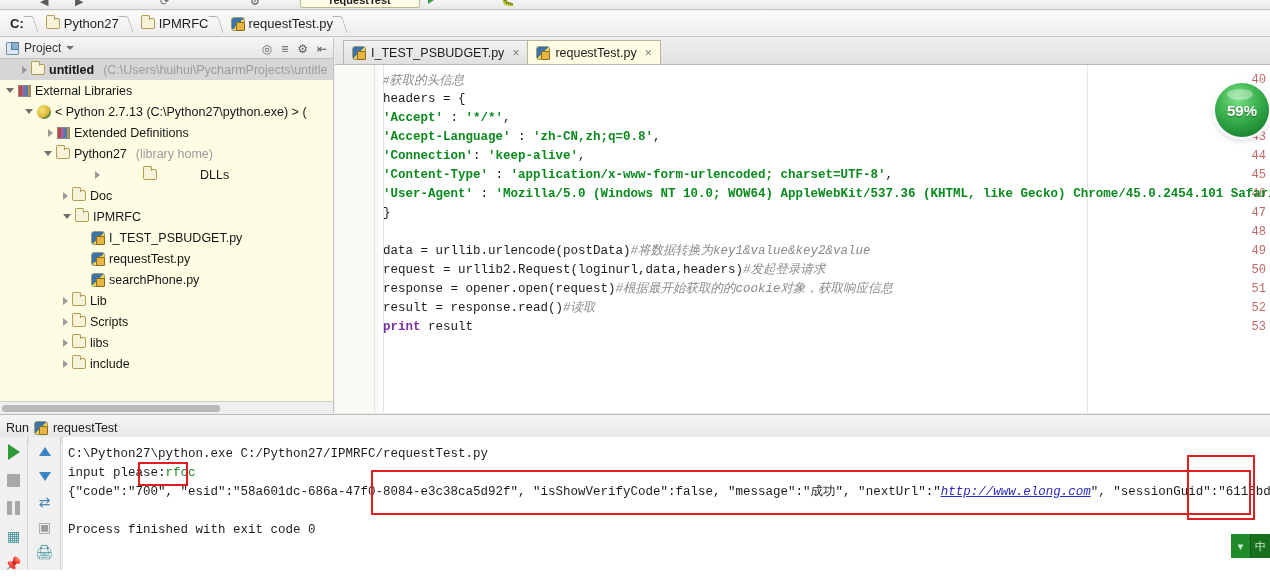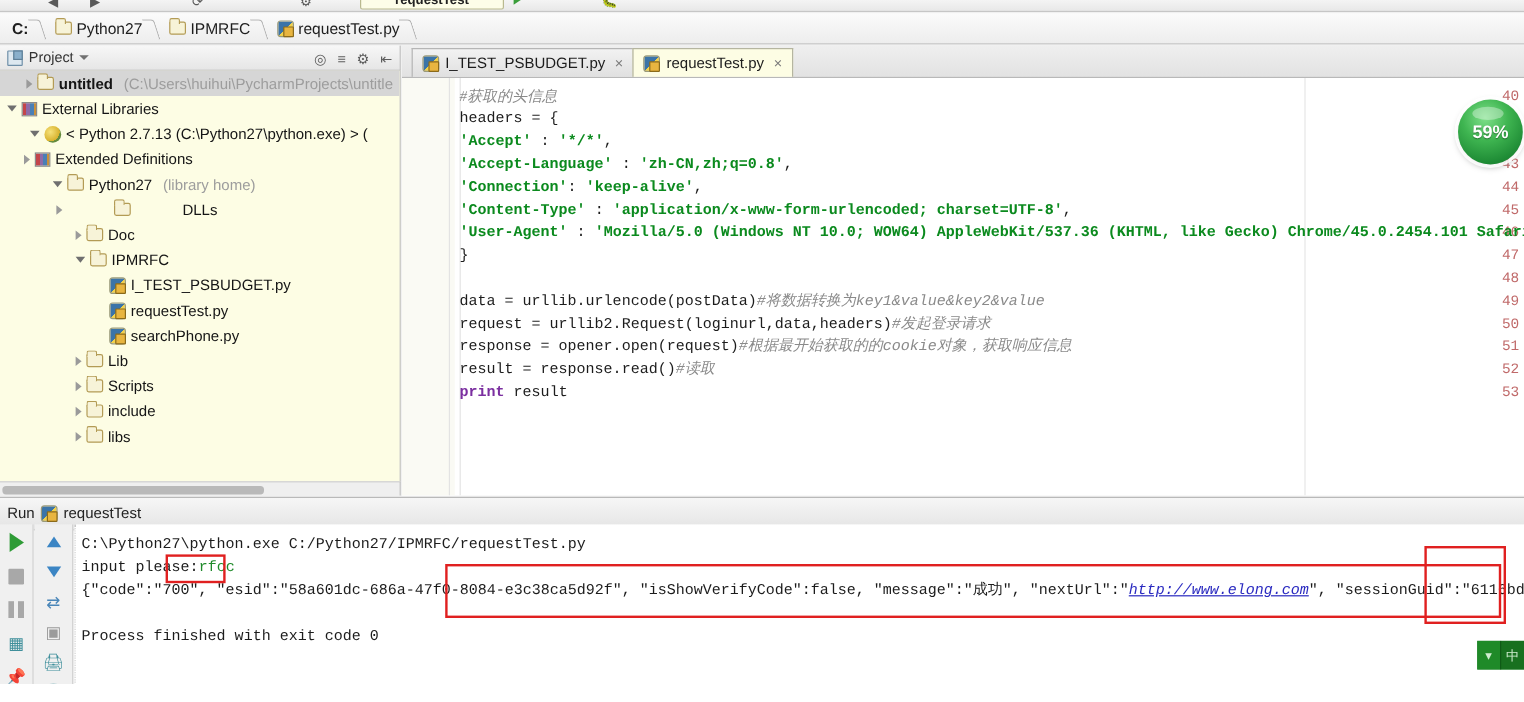--- a/index.html
+++ b/index.html
@@ -330,32 +330,32 @@
       <div class="trow" style="padding-left: 6px;">
         <span class="tw open"></span> 
         <span class="ico-lib"></span>
         <span class="tlabel">External Libraries</span>
       </div>
       <div class="trow" style="padding-left: 25px;">
         <span class="tw open"></span> 
         <span class="ico-pysnake"></span>
         <span class="tlabel">&lt; Python 2.7.13 (C:\Python27\python.exe) &gt; (</span>
       </div>
-      <div class="trow" style="padding-left: 20px;">
+      <div class="trow" style="padding-left: 48px;">
         <span class="tw closed"></span> 
         <span class="ico-lib"></span>
         <span class="tlabel">Extended Definitions</span>
       </div>
       <div class="trow" style="padding-left: 44px;">
         <span class="tw open"></span> 
         <span class="ico-folder"></span>
         <span class="tlabel">Python27</span>
         <span class="tdim" style="margin-left: 5px;">(library home)</span>
       </div>
-      <div class="trow" style="padding-left: 47px; gap: 43px;">
+      <div class="trow" style="padding-left: 95px; gap: 43px;">
         <span class="tw closed"></span> 
         <span class="ico-folder"></span>
         <span class="tlabel">DLLs</span>
       </div>
       <div class="trow" style="padding-left: 63px;">
         <span class="tw closed"></span> 
         <span class="ico-folder"></span>
         <span class="tlabel">Doc</span>
       </div>
       <div class="trow" style="padding-left: 63px;">
@@ -384,26 +384,26 @@
         <span class="tlabel">Lib</span>
       </div>
       <div class="trow" style="padding-left: 63px;">
         <span class="tw closed"></span> 
         <span class="ico-folder"></span>
         <span class="tlabel">Scripts</span>
       </div>
       <div class="trow" style="padding-left: 63px;">
         <span class="tw closed"></span> 
         <span class="ico-folder"></span>
+        <span class="tlabel">libs</span>
+      </div>
+      <div class="trow" style="padding-left: 63px;">
+        <span class="tw closed"></span> 
+        <span class="ico-folder"></span>
         <span class="tlabel">include</span>
-      </div>
-      <div class="trow" style="padding-left: 63px;">
-        <span class="tw closed"></span> 
-        <span class="ico-folder"></span>
-        <span class="tlabel">libs</span>
       </div>
     </div>
   <div class="proj-scroll-h">
     <div class="thumb"></div>
   </div>
 
   <div class="editor">
     <div class="gutter"></div>
     <div class="gutter-strip"></div>
     <div class="editor-indent-guide"></div>

